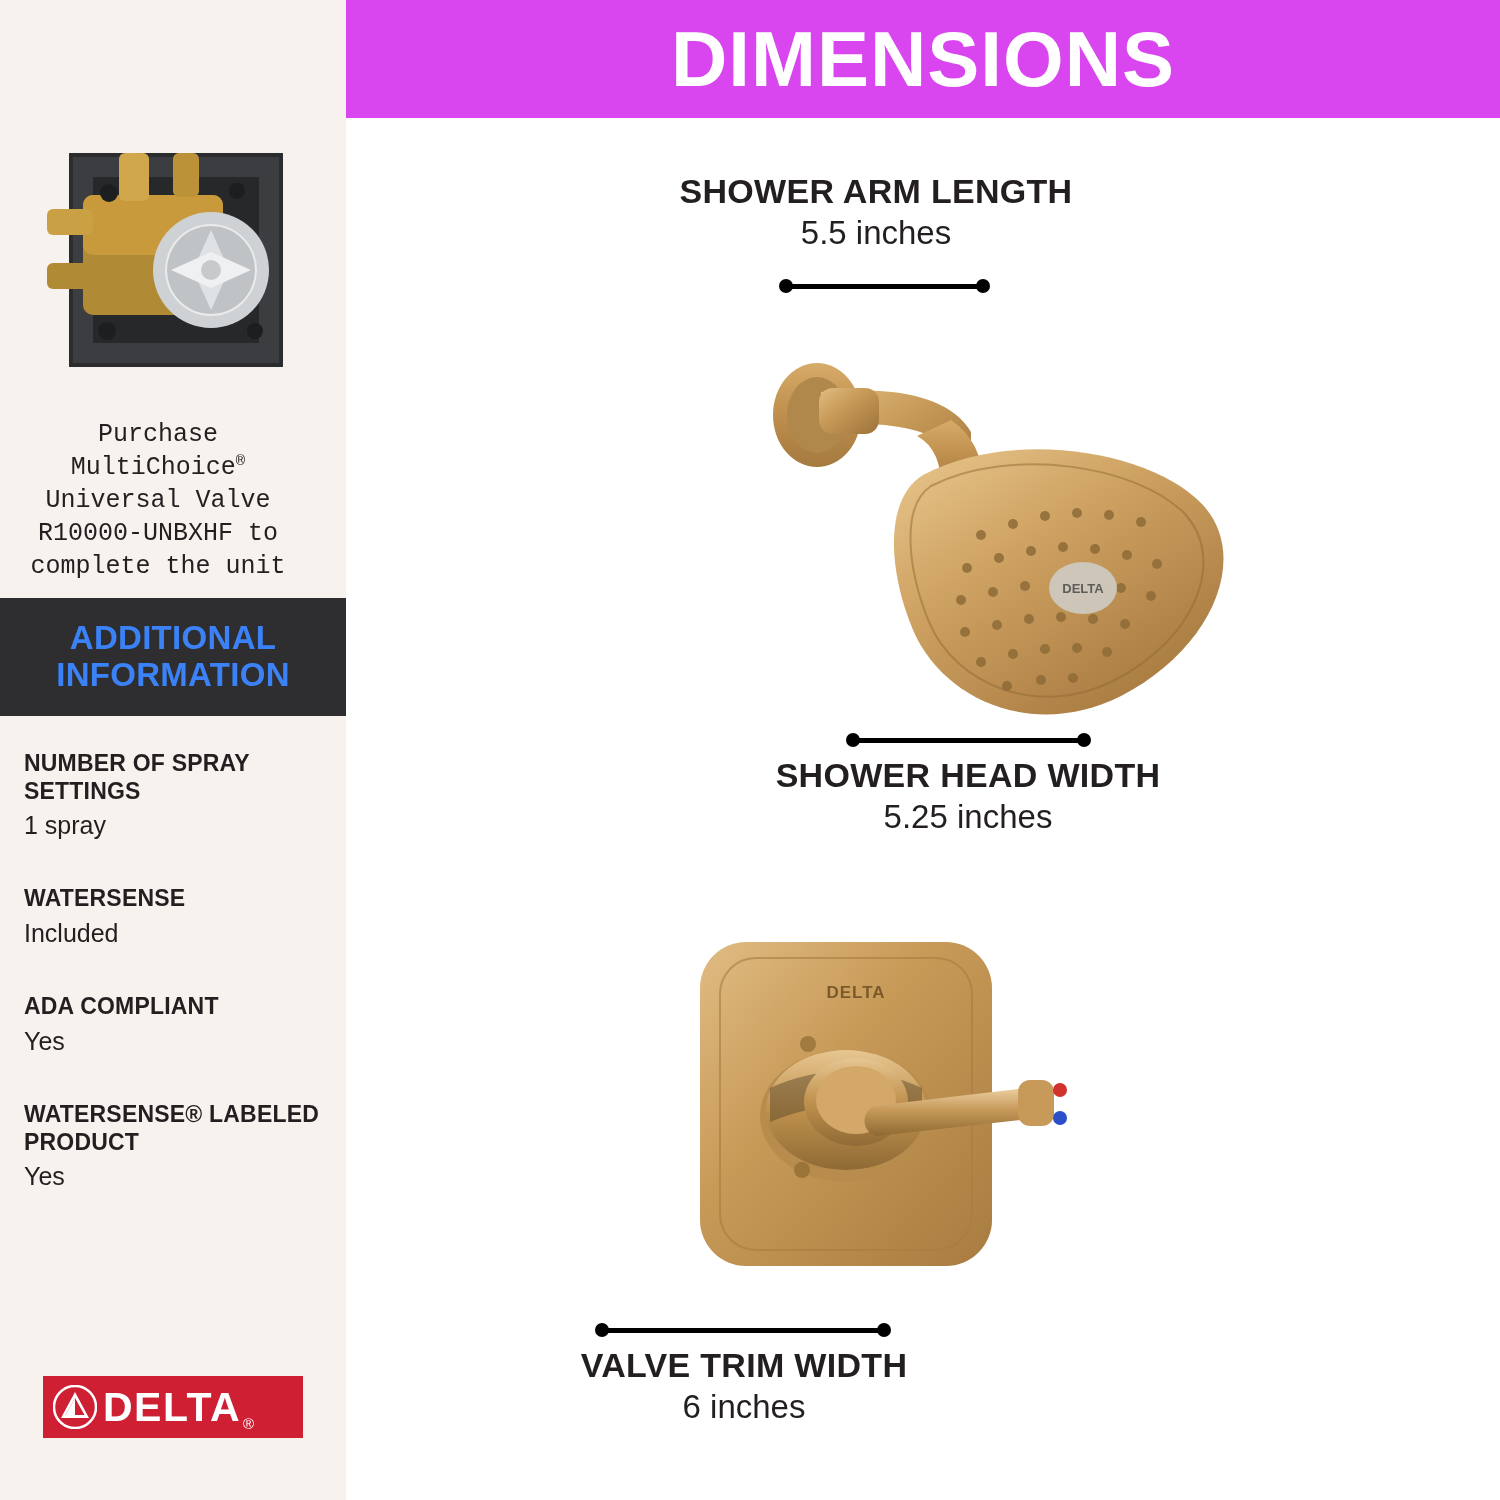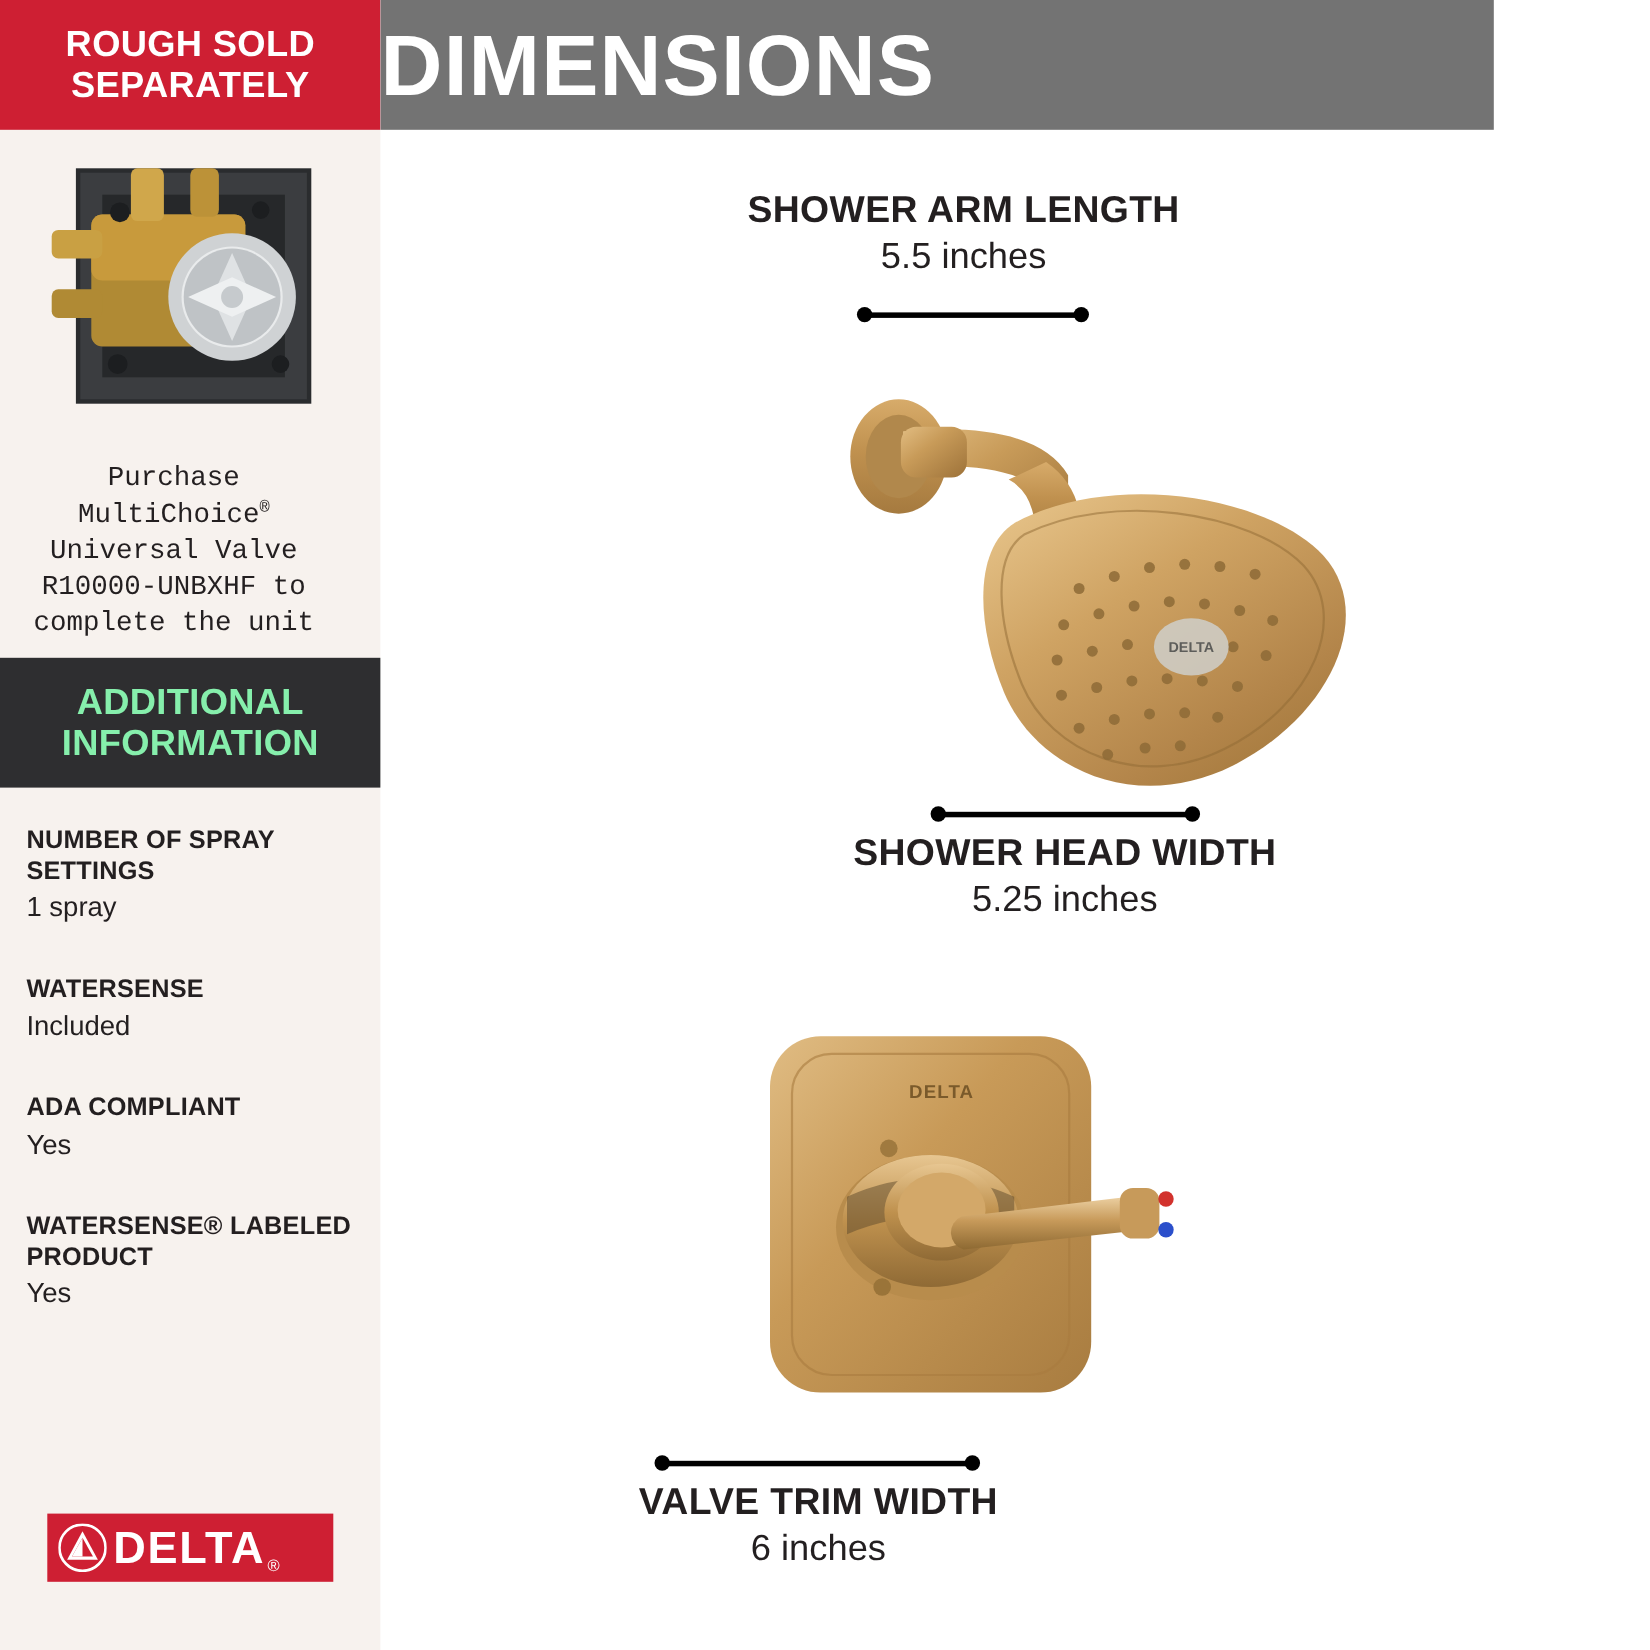--- a/index.html
+++ b/index.html
@@ -71,21 +71,21 @@
     box-sizing: border-box;
     font-family: Liberation Mono, monospace;
   }
   .addl-banner {
     position: absolute;
     left: 0;
     top: 598px;
     width: 346px;
     height: 118px;
     background: #2e2e30;
-    color: #86efac;
+    color: #3b82f6;
     display: flex;
     align-items: center;
     text-align: center;
     font-weight: bold;
     font-size: 33px;
     line-height: 1.12;
     letter-spacing: 0.3px;
     box-sizing: border-box;
   }
   .spec-list {
@@ -158,26 +158,27 @@
     left: 346px;
     top: 0;
     width: 1154px;
     height: 1500px;
     background: #ffffff;
   }
   .dim-banner {
     position: absolute;
     left: 0;
     top: 0;
-    width: 1012px;
+    width: 1154px;
     height: 118px;
-    background: #737373;
+    background: #d946ef;
     color: #ffffff;
     display: flex;
     align-items: center;
+    justify-content: center;
     font-weight: bold;
     font-size: 78px;
     letter-spacing: 1px;
   }
 
   .caption {
     position: absolute;
     text-align: center;
     width: 700px;
   }
@@ -223,21 +224,20 @@
     position: absolute;
   }
 </style>
 </head>
 <body>
 
 <div class="page">
 
   <div class="sidebar">
 
-    <div class="rough-banner">ROUGH SOLD SEPARATELY</div>
 
     <div class="rough-img-wrap">
       <svg width="300" height="270" viewBox="0 0 300 270" aria-hidden="true">
 
         <rect x="48" y="20" width="210" height="210" fill="#3b3d40"></rect>
         <rect x="48" y="20" width="210" height="210" fill="none" stroke="#2a2c2e" stroke-width="4"></rect>
         <rect x="70" y="42" width="166" height="166" fill="#26282a"></rect>
 
         <rect x="60" y="60" width="140" height="120" rx="10" fill="#b08a34"></rect>
         <rect x="60" y="60" width="140" height="60" rx="10" fill="#c89a3c"></rect>

